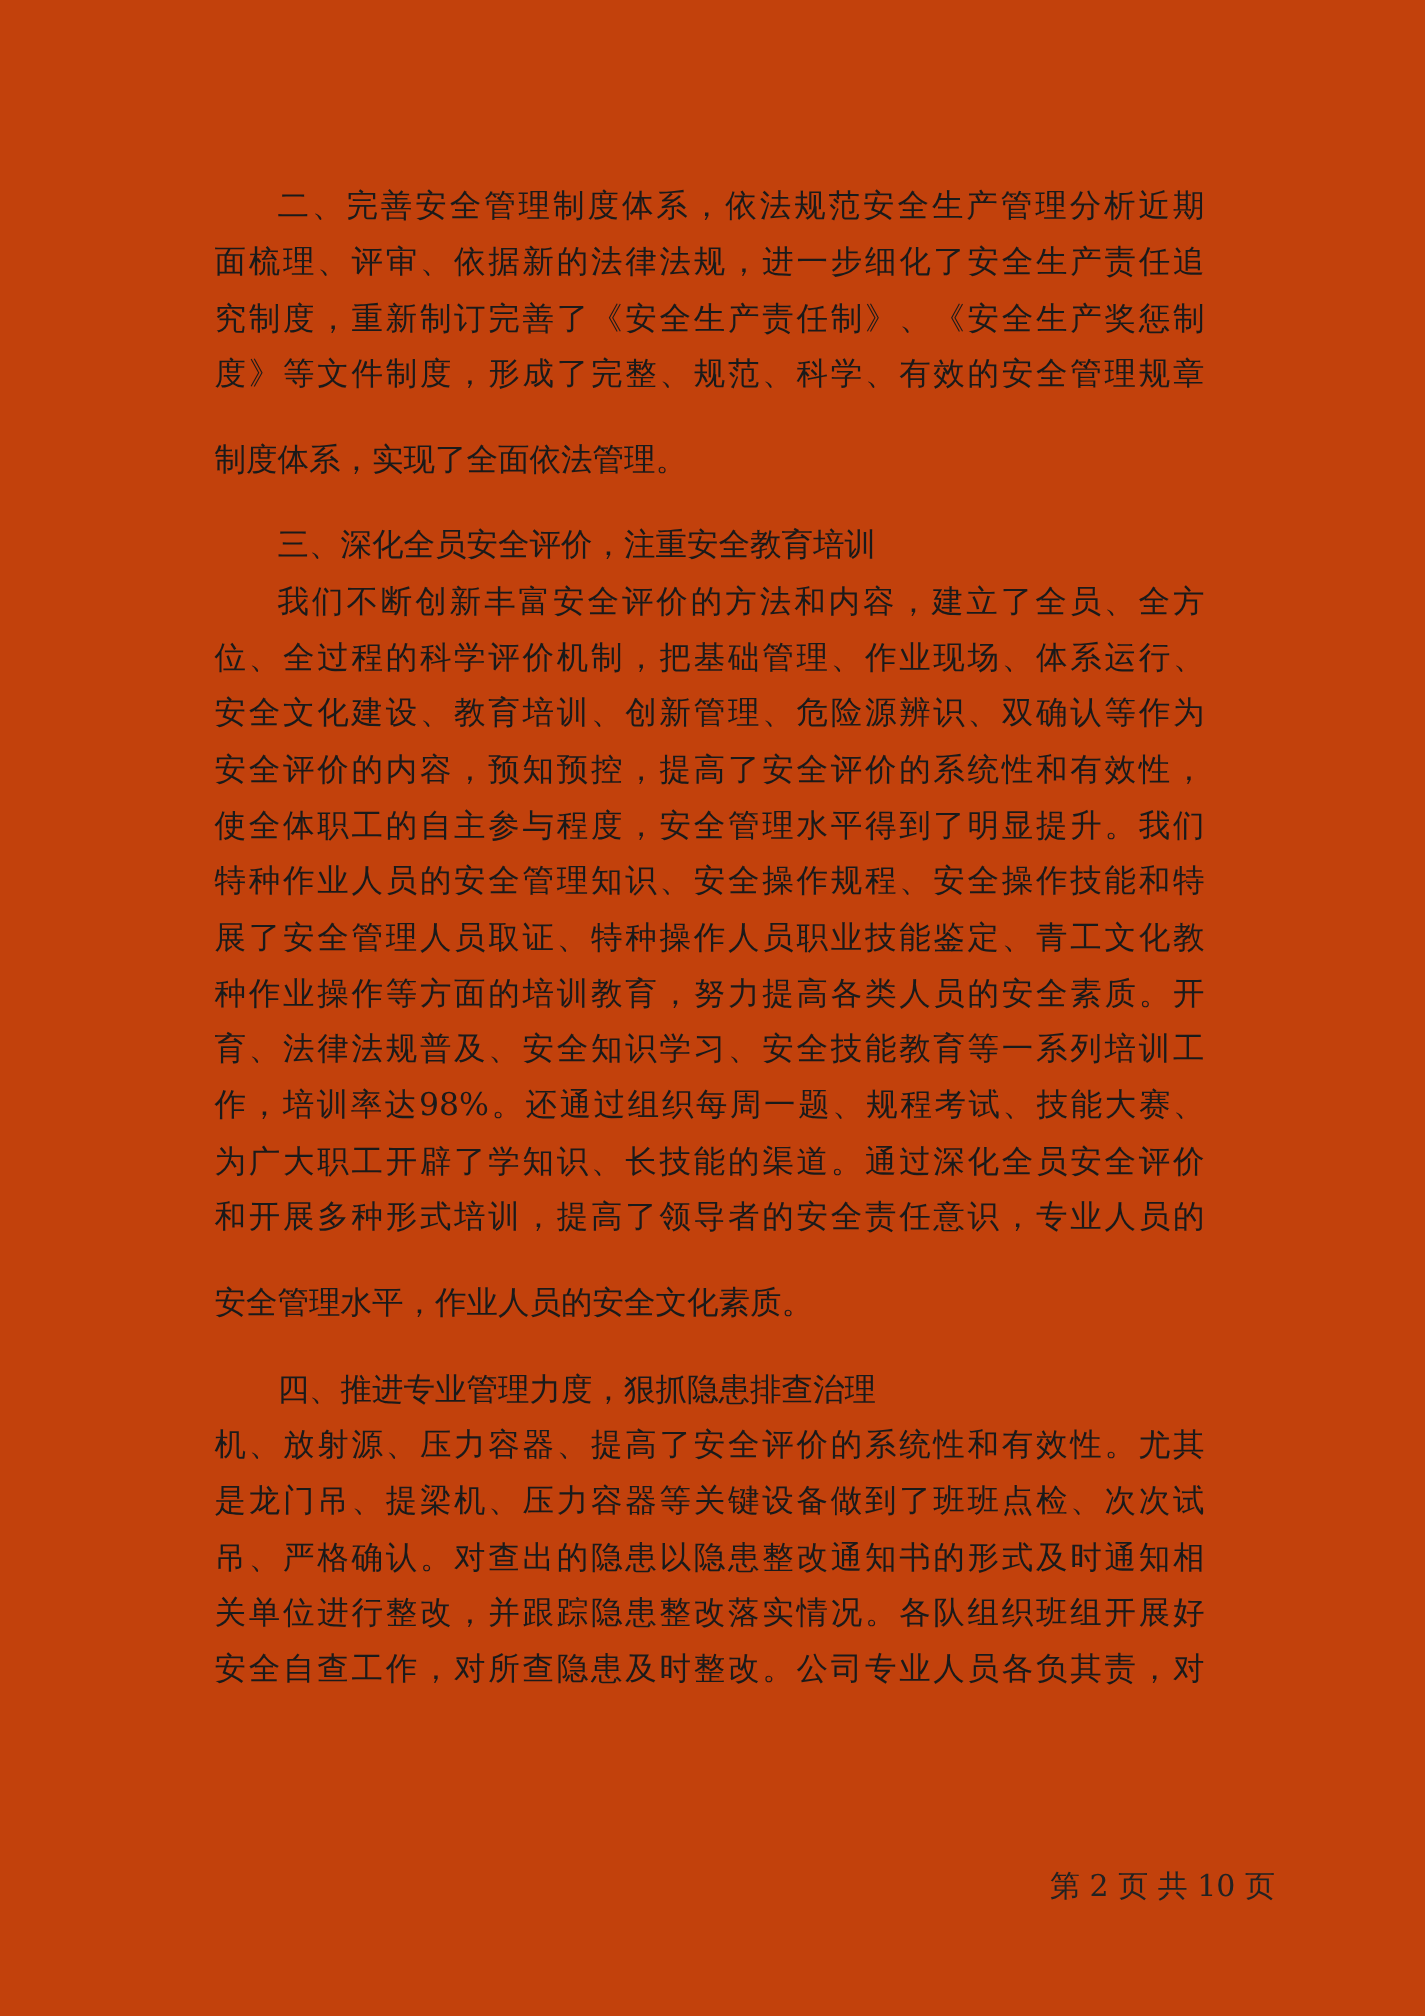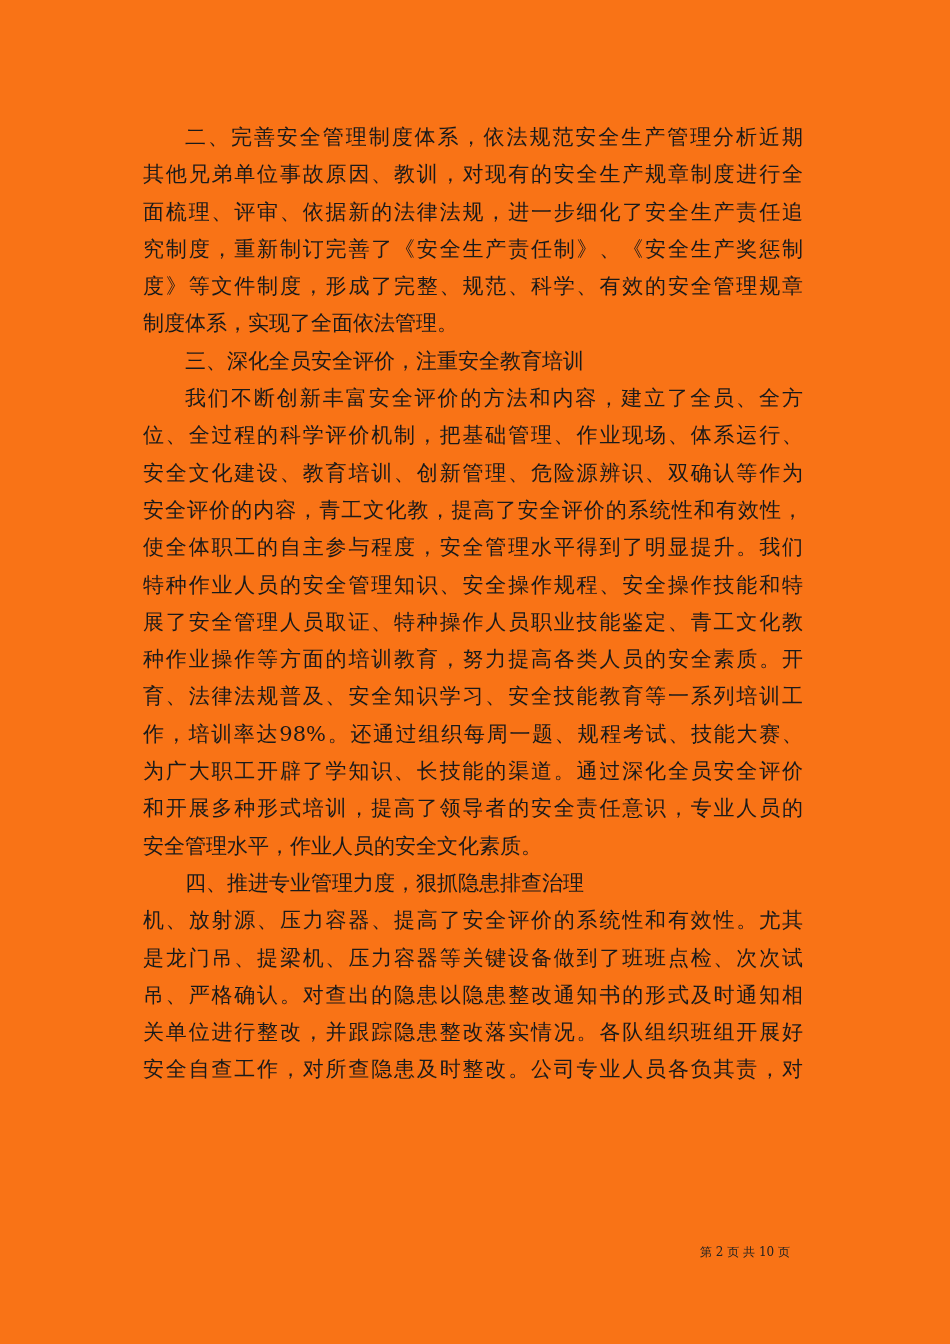--- a/index.html
+++ b/index.html
@@ -1,52 +1,51 @@
 <!DOCTYPE html>
 <html><head>
 <meta charset="utf-8">
 <style>
   html, body { margin: 0; padding: 0; background: #ffffff; }
   body { width: 950px; height: 1344px; position: relative; overflow: hidden; }
-  .page { position: absolute; left: 0; top: 0; width: 950px; height: 1344px; background: #f97316; }
+  .page { position: absolute; left: 0; top: 0; width: 950px; height: 1344px; background: #c2410c; }
   .content {
     position: absolute; left: 143px; top: 119px; width: 660px;
     font-family: "DejaVu Serif", "Liberation Serif", serif;
     font-size: 21px; color: #1a1a1a;
   }
   .line {
     height: 37.3px; line-height: 37.3px; white-space: nowrap;
     text-align: justify; text-align-last: justify;
   }
-  .line.last { text-align-last: left; }
+  .line.last { text-align-last: left; margin-top: 20px; }
   .line.indent { padding-left: 42px; }
   .footer {
     position: absolute; left: 700px; top: 1244px;
     font-family: "DejaVu Serif", "Liberation Serif", serif;
-    font-size: 12px; color: #222;
+    font-size: 20px; color: #222;
   }
 </style>
 </head>
 <body>
 
 <div class="page">
   <div class="content">
 
     <div class="line indent">二、完善安全管理制度体系，依法规范安全生产管理分析近期</div>
-    <div class="line">其他兄弟单位事故原因、教训，对现有的安全生产规章制度进行全</div>
     <div class="line">面梳理、评审、依据新的法律法规，进一步细化了安全生产责任追</div>
     <div class="line">究制度，重新制订完善了《安全生产责任制》、《安全生产奖惩制</div>
     <div class="line">度》等文件制度，形成了完整、规范、科学、有效的安全管理规章</div>
     <div class="line last">制度体系，实现了全面依法管理。</div>
 
     <div class="line indent last">三、深化全员安全评价，注重安全教育培训</div>
     <div class="line indent">我们不断创新丰富安全评价的方法和内容，建立了全员、全方</div>
     <div class="line">位、全过程的科学评价机制，把基础管理、作业现场、体系运行、</div>
     <div class="line">安全文化建设、教育培训、创新管理、危险源辨识、双确认等作为</div>
-    <div class="line">安全评价的内容，青工文化教，提高了安全评价的系统性和有效性，</div>
+    <div class="line">安全评价的内容，预知预控，提高了安全评价的系统性和有效性，</div>
     <div class="line">使全体职工的自主参与程度，安全管理水平得到了明显提升。我们</div>
     <div class="line">特种作业人员的安全管理知识、安全操作规程、安全操作技能和特</div>
     <div class="line">展了安全管理人员取证、特种操作人员职业技能鉴定、青工文化教</div>
     <div class="line">种作业操作等方面的培训教育，努力提高各类人员的安全素质。开</div>
     <div class="line">育、法律法规普及、安全知识学习、安全技能教育等一系列培训工</div>
     <div class="line">作，培训率达98%。还通过组织每周一题、规程考试、技能大赛、</div>
     <div class="line">为广大职工开辟了学知识、长技能的渠道。通过深化全员安全评价</div>
     <div class="line">和开展多种形式培训，提高了领导者的安全责任意识，专业人员的</div>
     <div class="line last">安全管理水平，作业人员的安全文化素质。</div>
 

